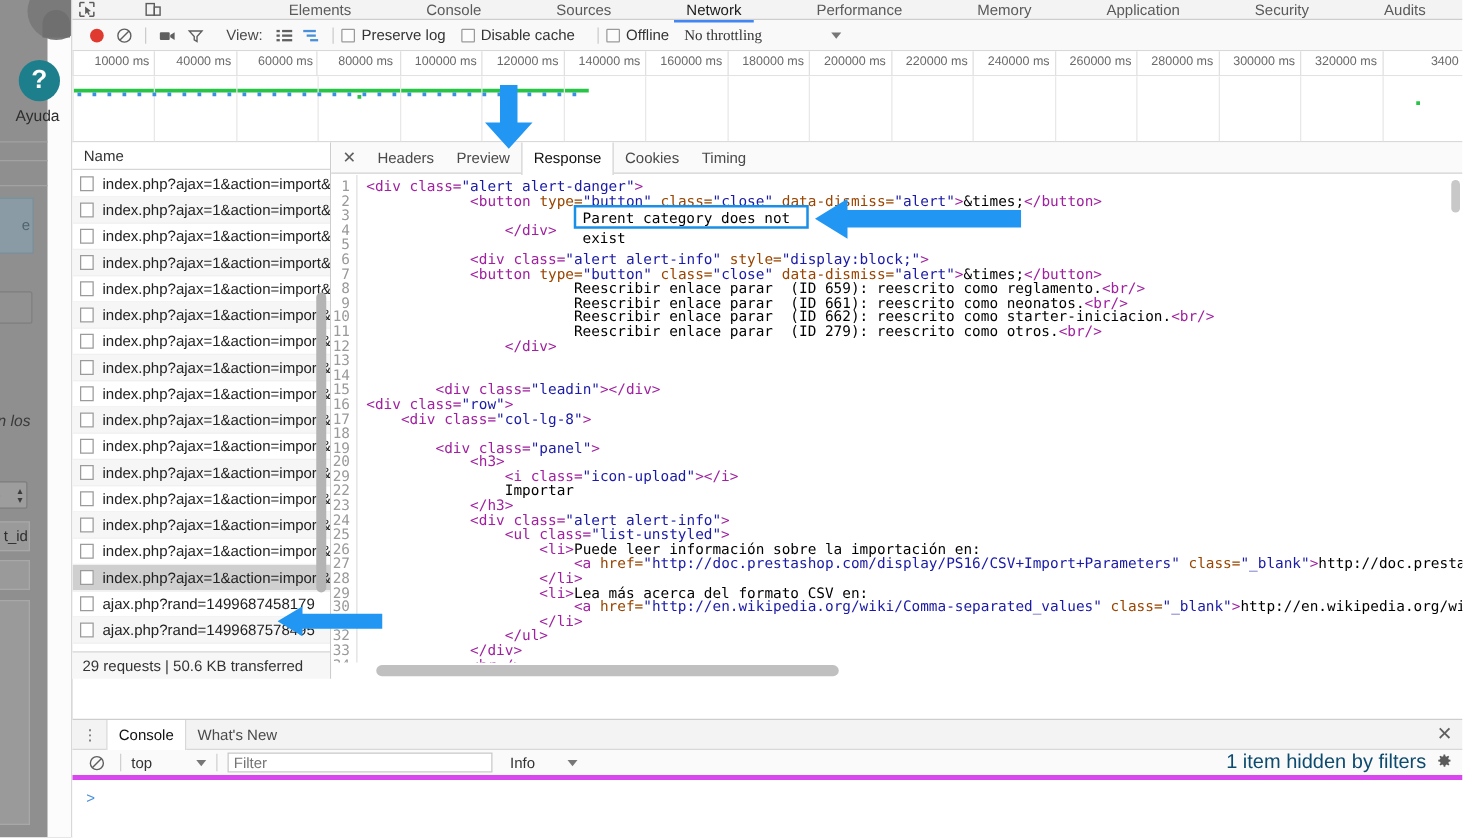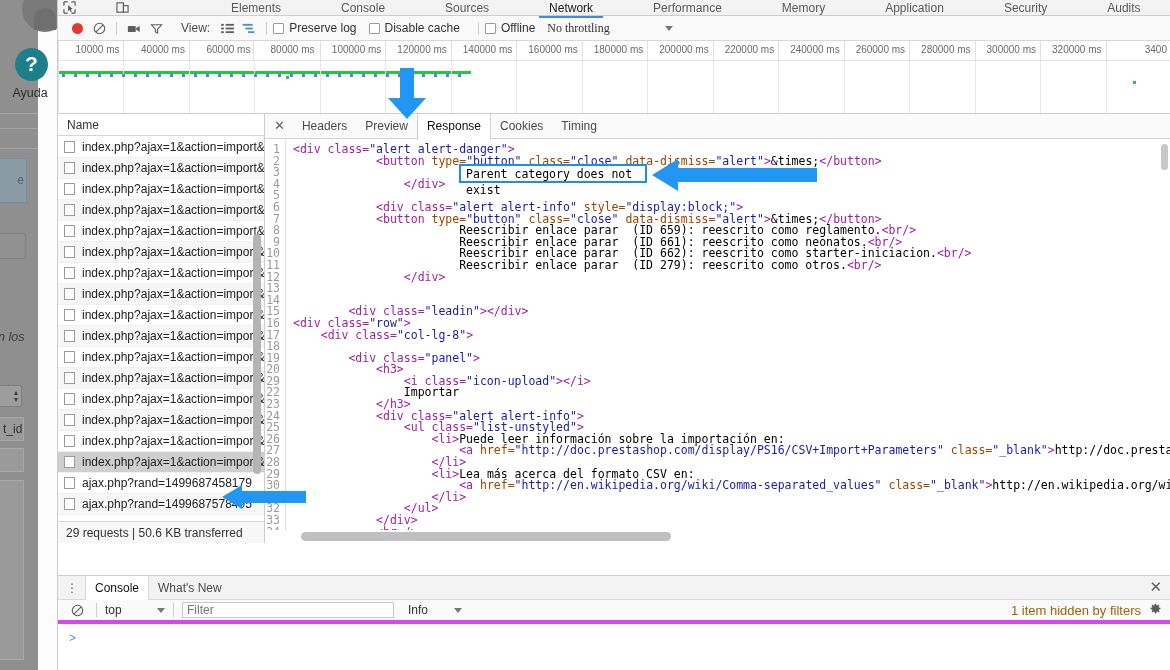--- a/index.html
+++ b/index.html
@@ -203,21 +203,21 @@
     background:#fafafa; padding-left:8px;
   }
   .cb-sep { width:1px; height:14px; background:#d0d0d0; margin:0 8px; }
   .ctx { font-size:12px; color:#333; min-width:52px; }
   .filterinput {
     width:212px; height:16px; border:1px solid #c8c8c8; background:#fff;
     font-size:12px; color:#0369a1; padding:0 4px; line-height:15px;
     font-family:"Liberation Sans",sans-serif;
   }
   .level { font-size:12px; color:#333; margin-left:14px; min-width:46px;}
-  .hidden-msg { margin-left:auto; font-size:13px; color:#a16207; padding-right:8px;}
+  .hidden-msg { margin-left:auto; font-size:16px; color:#0c4a6e; padding-right:8px;}
   .gear { font-size:13px; color:#5b5b5b; padding-right:8px;}
   .console-body { position:relative; height:45px; background:#fff; }
   .prompt { position:absolute; left:11px; top:7px; color:#4a90e2; font-size:12px; }
 
   
   .anno-box {
     position:absolute; left:459px; top:164px; width:188px; height:19px;
     border:2px solid #1a8fe8; background:#fff;
     font-family:"DejaVu Sans Mono","Liberation Mono",monospace;
     font-size:11.5px; color:#000; line-height:16px; padding-left:5px;

